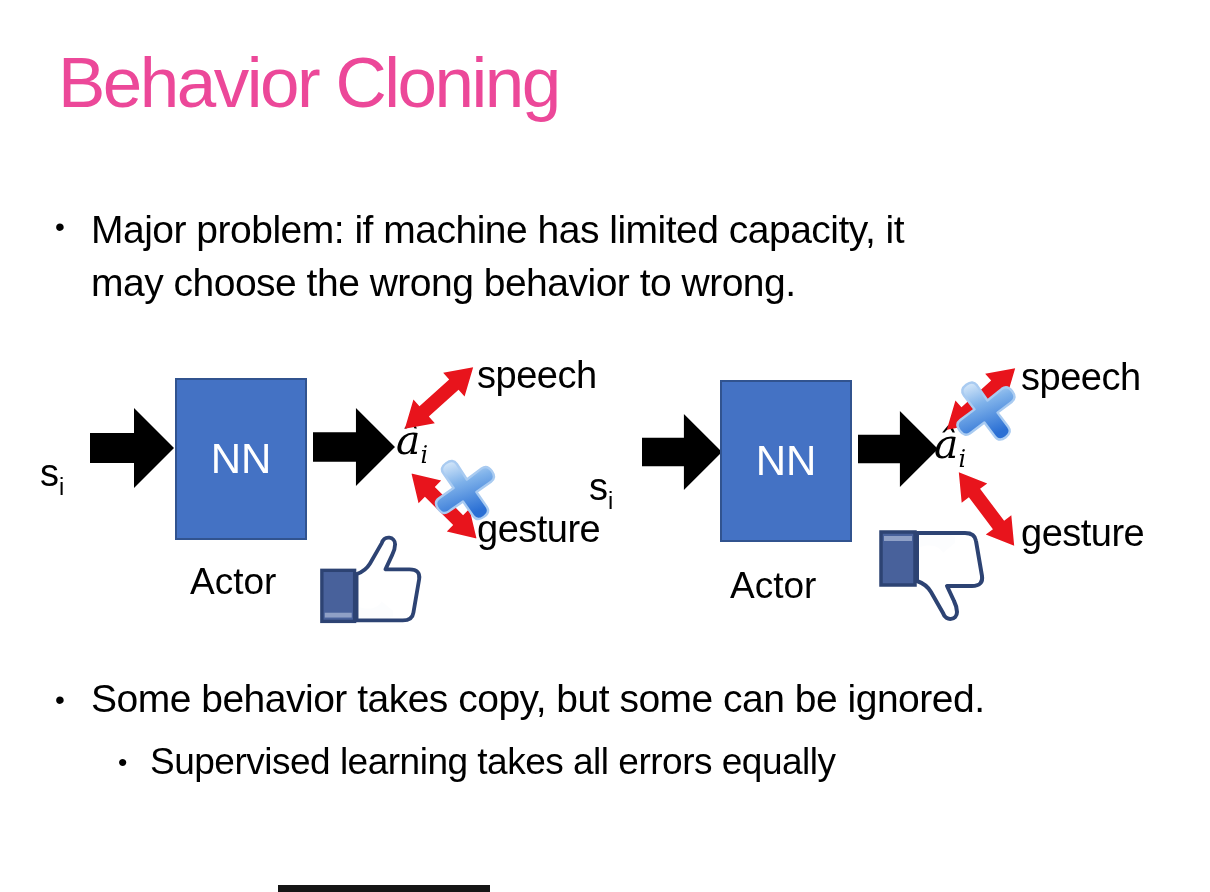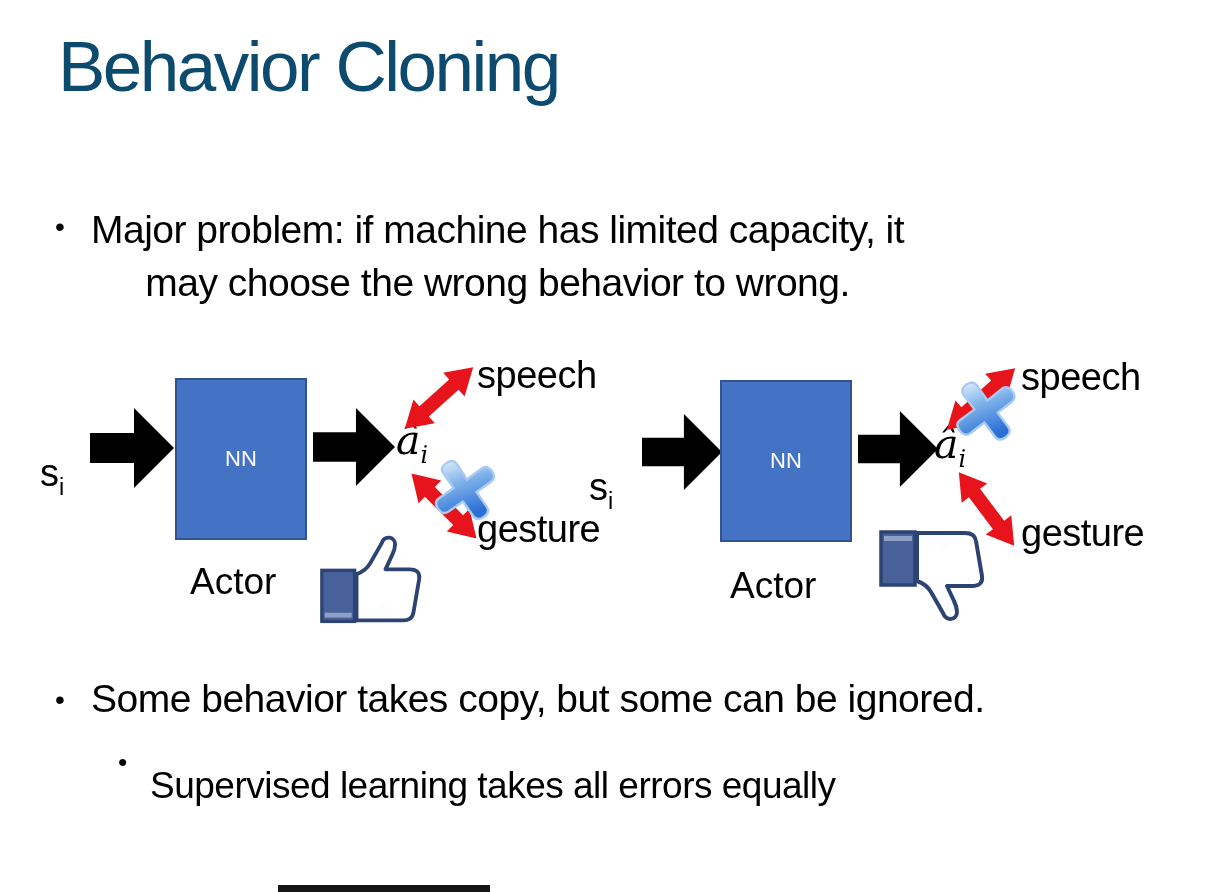--- a/index.html
+++ b/index.html
@@ -4,50 +4,50 @@
 <style>
   html,body { margin:0; padding:0; background:#ffffff; }
   .slide {
     position:relative; width:1210px; height:892px; background:#ffffff;
     overflow:hidden; font-family:"Liberation Sans", sans-serif; color:#000;
   }
   .abs { position:absolute;text-align:center; }
 
   
   .title {
-    position:absolute; left:58px; top:26px;
-    font-size:71px; font-weight:300; letter-spacing:-2.5px; color:#0c4a6e;
+    position:absolute; left:58px; top:42px;
+    font-size:71px; font-weight:300; letter-spacing:-2.5px; color:#ec4899;
     white-space:nowrap;
   }
 
   
   .bullet { position:absolute; display:flex; align-items:flex-start; letter-spacing:-0.5px; }
   .bullet .dot { flex:0 0 auto; font-size:0.72em; line-height:1; padding-top:10px; }
-  .bullet .btxt { white-space:nowrap;text-align:center; }
+  .bullet .btxt { white-space:nowrap; }
   .b1 { left:55px; top:203px; font-size:39px; }
   .b1 .dot { width:36px; }
   .b1 .btxt div { line-height:53px; }
   .b2 { left:55px; top:676px; font-size:39px; }
   .b2 .dot { width:36px; }
   .b2 .btxt { line-height:46px; }
   .b2s { left:118px; top:740px; font-size:37px; }
   .b2s .dot { width:32px; padding-top:9px; }
-  .b2s .btxt { line-height:44px;margin-top:24px; }
+  .b2s .btxt { line-height:44px; }
 
   
   .dg { position:absolute; top:340px; width:665px; height:300px; }
   .dg-l { left:0px; }
   .dg-r { left:545px; }
 
   .state { font-size:38px; white-space:nowrap;margin-top:28px; }
   .state sub, .b-sub { font-size:0.62em; }
   .nn-box {
     display:flex; align-items:center; justify-content:center;
     background:#4472c4; border:2px solid #31538f; box-sizing:border-box;
-    color:#fff; font-size:22px;
+    color:#fff; font-size:42px;
   }
   .ahat { font-family:"DejaVu Serif", serif; font-style:italic; font-size:41px; white-space:nowrap; }
   .ahat sub { font-size:0.58em; }
   .word { font-size:38px; white-space:nowrap; letter-spacing:-0.5px; }
   .actor { font-size:37px; white-space:nowrap;margin-top:7px; }
   .blockarrow, .redarrow, .cross, .thumb { position:absolute; }
 
   
   .dg-l .state   { left:40px;  top:84px; }
   .dg-l .arr1    { left:90px;  top:60px;  width:84px;  height:96px; }

